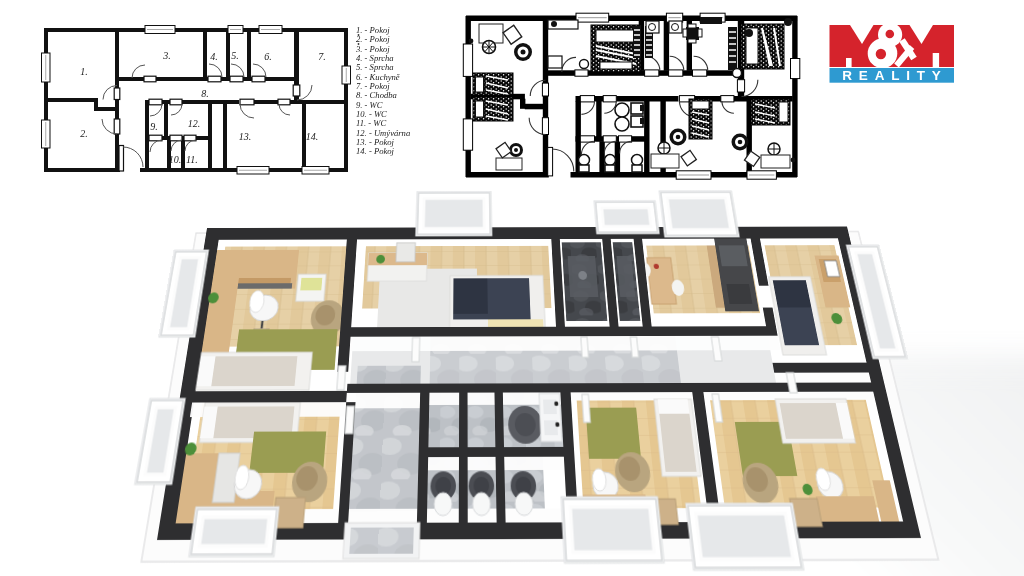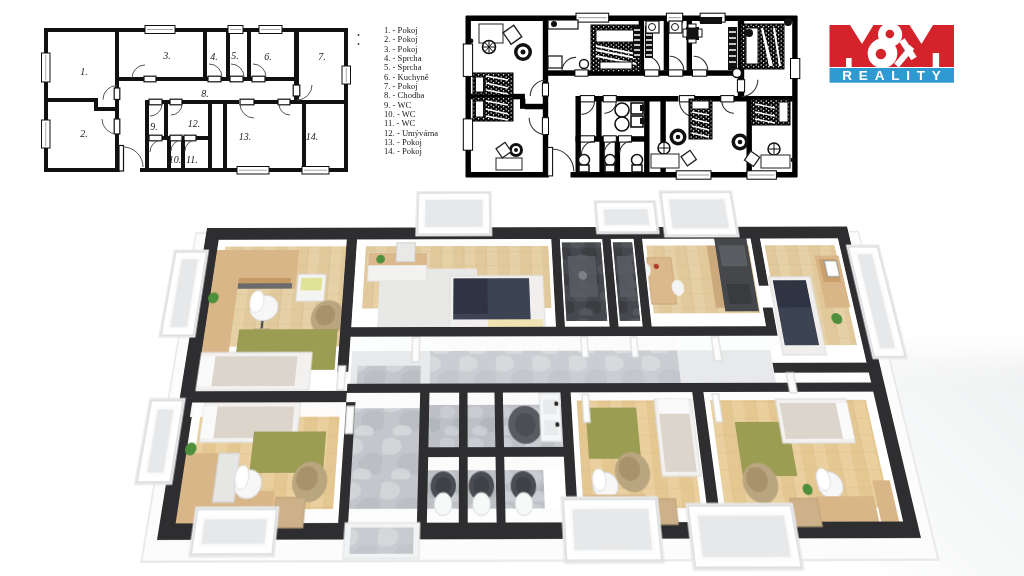--- a/index.html
+++ b/index.html
@@ -526,21 +526,21 @@
       <text x="175" y="162.5" font-family="Liberation Serif,serif" font-style="italic" font-size="10" fill="#1a1a1a" text-anchor="middle">10.</text>
       <text x="192" y="162.5" font-family="Liberation Serif,serif" font-style="italic" font-size="10" fill="#1a1a1a" text-anchor="middle">11.</text>
       <text x="194" y="127" font-family="Liberation Serif,serif" font-style="italic" font-size="10" fill="#1a1a1a" text-anchor="middle">12.</text>
       <text x="245" y="140" font-family="Liberation Serif,serif" font-style="italic" font-size="10" fill="#1a1a1a" text-anchor="middle">13.</text>
       <text x="312" y="140" font-family="Liberation Serif,serif" font-style="italic" font-size="10" fill="#1a1a1a" text-anchor="middle">14.</text>
       <circle cx="358.5" cy="35" r="0.9" fill="#333"></circle>
       <circle cx="358.5" cy="44" r="0.9" fill="#333"></circle>
     </g>
 </svg>
 
-<div style="position:absolute;left:384px;top:26px;font-family:'Liberation Serif',serif;font-size:8.6px;line-height:9.35px;color:#1a1a1a;white-space:nowrap">1. - Pokoj<br>2. - Pokoj<br>3. - Pokoj<br>4. - Sprcha<br>5. - Sprcha<br>6. - Kuchyně<br>7. - Pokoj<br>8. - Chodba<br>9. - WC<br>10. - WC<br>11. - WC<br>12. - Umývárna<br>13. - Pokoj<br>14. - Pokoj</div>
+<div style="position:absolute;left:356px;top:26px;font-family:'Liberation Serif',serif;font-style:italic;font-size:8.6px;line-height:9.35px;color:#1a1a1a;white-space:nowrap">1. - Pokoj<br>2. - Pokoj<br>3. - Pokoj<br>4. - Sprcha<br>5. - Sprcha<br>6. - Kuchyně<br>7. - Pokoj<br>8. - Chodba<br>9. - WC<br>10. - WC<br>11. - WC<br>12. - Umývárna<br>13. - Pokoj<br>14. - Pokoj</div>
 
 <svg style="position:absolute;left:458px;top:8px" width="348" height="176" viewBox="458 8 348 176">
 <defs>
       <pattern id="stip" width="5" height="4" patternUnits="userSpaceOnUse">
         <rect width="5" height="4" fill="#0a0a0a"></rect>
         <circle cx="1.2" cy="1" r="0.7" fill="#fff"></circle>
         <circle cx="3.6" cy="2.8" r="0.7" fill="#fff"></circle>
       </pattern>
     </defs>
 

